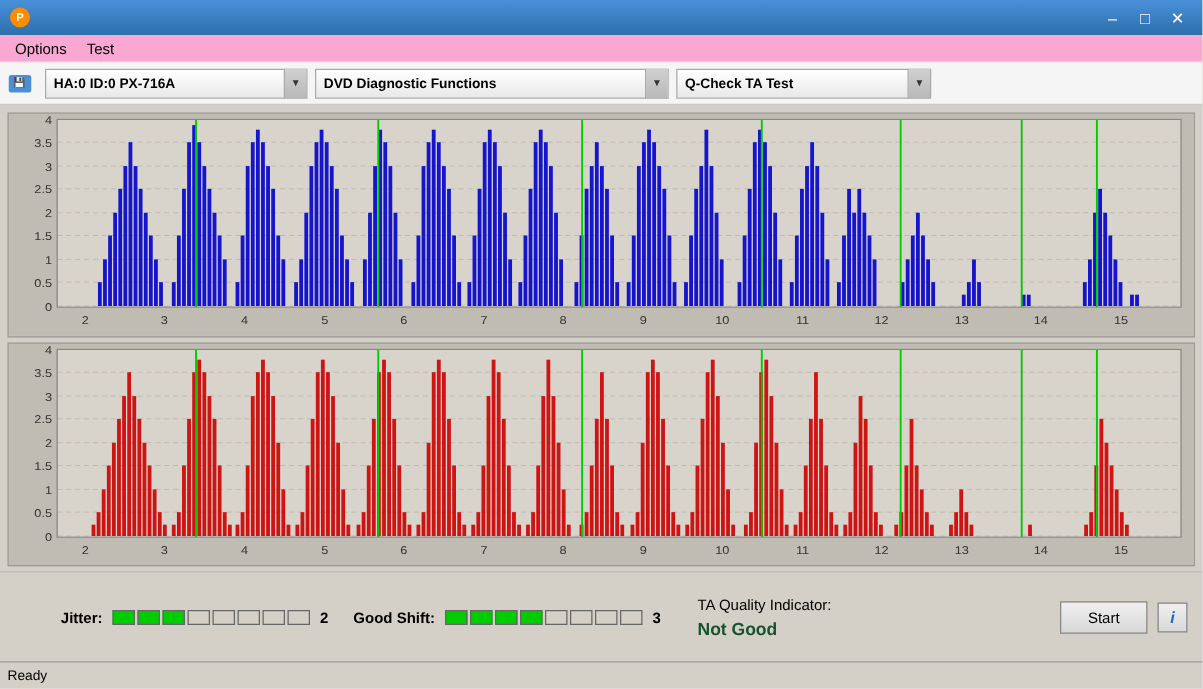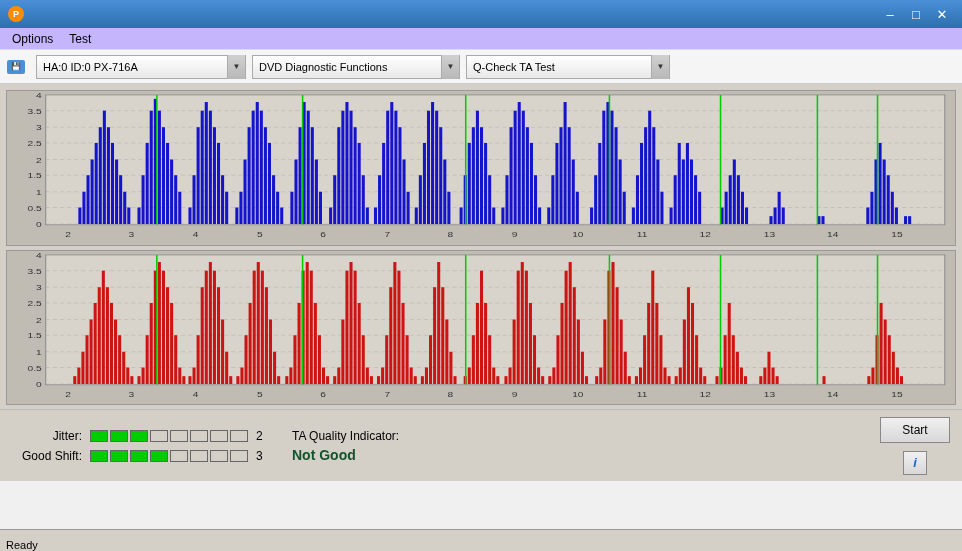--- a/index.html
+++ b/index.html
@@ -56,21 +56,21 @@
       color: white;
       font-size: 13px;
       cursor: pointer;
       display: flex;
       align-items: center;
       justify-content: center;
     }
 
     
     #menu-bar {
-      background: #c4b5fd;
+      background: #f9a8d4;
       height: 22px;
       display: flex;
       align-items: center;
       padding: 0 4px;
       border-bottom: 1px solid #ddd;
       flex-shrink: 0;
     }
     .menu-item {
       padding: 2px 8px;
       cursor: pointer;
@@ -89,27 +89,28 @@
       flex-shrink: 0;
     }
     .toolbar-combo {
       height: 24px;
       border: 1px solid #aaa;
       background: white;
       font-size: 11px;
       display: flex;
       align-items: center;
       position: relative;
+      font-weight: bold;
     }
     #combo-drive {
       width: 210px;
       background: linear-gradient(to bottom, #fff, #e8e8e8);
     }
     #combo-function {
-      width: 208px;
+      width: 283px;
       background: linear-gradient(to bottom, #fff, #e8e8e8);
     }
     #combo-test {
       width: 204px;
       background: linear-gradient(to bottom, #fff, #e8e8e8);
     }
     .toolbar-combo-text {
       flex: 1;
       padding: 0 6px;
       white-space: nowrap;
@@ -185,23 +186,24 @@
       display: flex;
       align-items: center;
       padding: 6px 12px;
       gap: 0;
       flex-shrink: 0;
       border-top: 1px solid #bbb;
     }
 
     #metrics-area {
       display: flex;
-      flex-direction: column;
+      flex-direction: row;
       gap: 6px;
       min-width: 240px;
+      font-weight: bold;
     }
 
     .metric-row {
       display: flex;
       align-items: center;
       gap: 8px;
     }
 
     .metric-label {
       width: 70px;
@@ -246,21 +248,21 @@
 
     #quality-value {
       font-size: 14px;
       font-weight: bold;
       color: #14532d;
     }
 
     #start-btn-area {
       margin-left: auto;
       display: flex;
-      flex-direction: column;
+      flex-direction: row;
       align-items: center;
       gap: 8px;
     }
 
     #start-button {
       width: 70px;
       height: 26px;
       background: linear-gradient(to bottom, #f0f0f0, #d8d8d8);
       border: 1px solid #888;
       font-size: 12px;
@@ -284,25 +286,24 @@
       font-size: 13px;
       color: #1a6bc0;
     }
 
     
     #status-bar {
       height: 22px;
       background: #d4d0c8;
       border-top: 1px solid #999;
       display: flex;
-      align-items: flex-end;
+      align-items: center;
       padding: 0 6px;
       font-size: 11px;
       flex-shrink: 0;
-      margin-top: 48px;
     }
 
     
     .chart-svg {
       width: 100%;
       height: 100%;
     }
   </style>
 </head>
 <body>

